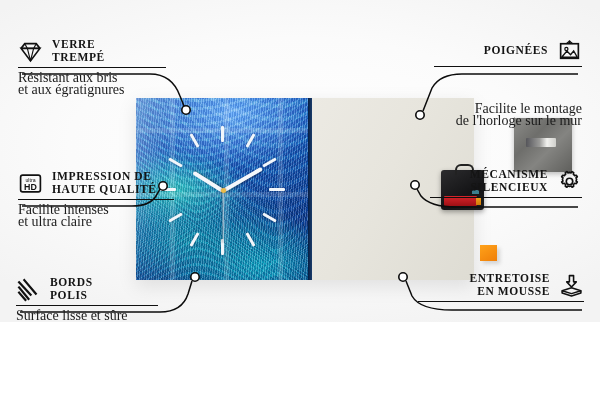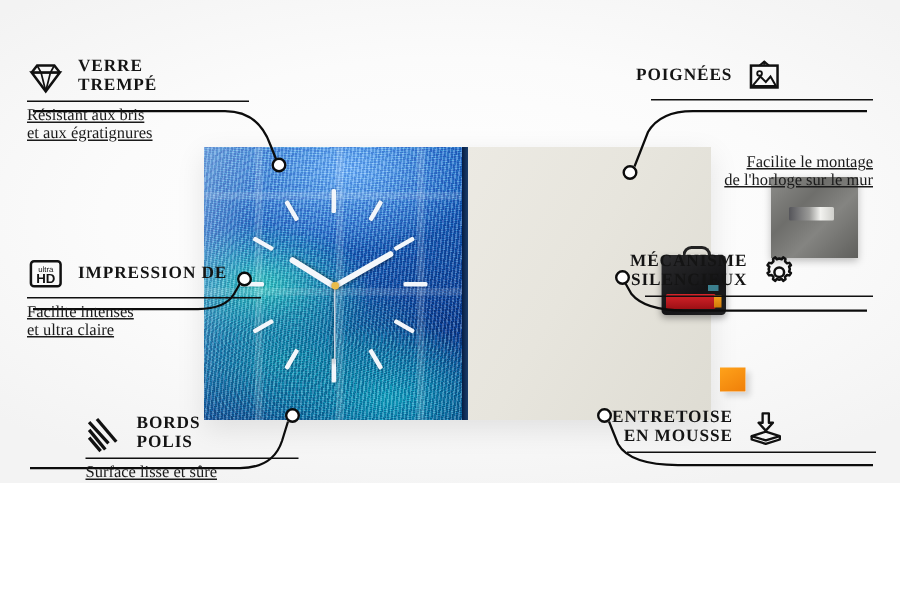--- a/index.html
+++ b/index.html
@@ -101,34 +101,34 @@
   }
 
   
   .feat{position:absolute;}
   .feat .head{display:flex;align-items:center;gap:9px;}
   .feat .title{
     font-size:11.5px;font-weight:bold;letter-spacing:.6px;color:#141414;
     line-height:13px;text-transform:uppercase;
   }
   .feat .rule{height:1.4px;background:#101010;margin:3px 0 4px 0;}
-  .feat .desc{font-size:11px;color:#1b1b1b;line-height:11.5px;text-decoration:underline;}
+  .feat .desc{font-size:14px;color:#1b1b1b;line-height:11.5px;}
   .ic{width:25px;height:25px;flex:0 0 25px;color:#111;}
   .ic svg{display:block;width:25px;height:25px;}
 
   .left .head{justify-content:flex-start;}
   .left .desc{text-align:left;}
-  .right .head{justify-content:flex-start;}
+  .right .head{justify-content:flex-end;}
   .right .title{text-align:right;}
   .right .desc{text-align:right;margin-top:36px;}
 
   
   #f-verre   {left:18px; top:38px;  width:158px;}
   #f-hd      {left:18px; top:170px; width:166px;}
-  #f-bords   {left:16px; top:276px; width:152px;margin-left:41px;}
+  #f-bords   {left:16px; top:276px; width:152px;}
   #f-poign   {left:424px;top:38px;  width:158px;}
   #f-meca    {left:420px;top:168px; width:162px;}
   #f-entre   {left:408px;top:272px; width:176px;}
 
   #f-verre .rule{width:148px;}
   #f-hd .rule{width:156px;}
   #f-bords .rule{width:142px;}
   #f-poign .rule{width:148px;margin-left:auto;}
   #f-meca .rule{width:152px;margin-left:auto;}
   #f-entre .rule{width:166px;margin-left:auto;}
@@ -225,21 +225,21 @@
 
   <div class="feat left" id="f-hd">
     <div class="head">
       <span class="ic">
         <svg viewBox="0 0 24 24">
           <rect x="2.5" y="4" width="19" height="16" rx="2" fill="none" stroke="currentColor" stroke-width="1.6"></rect>
           <text x="12" y="11" font-family="Liberation Sans, sans-serif" font-size="5" text-anchor="middle" fill="currentColor">ultra</text>
           <text x="12" y="18" font-family="Liberation Sans, sans-serif" font-size="8.5" font-weight="bold" text-anchor="middle" fill="currentColor">HD</text>
         </svg>
       </span>
-      <span class="title"><span>IMPRESSION DE</span><br></span>
+      <span class="title"><span>IMPRESSION DE</span><br><span>HAUTE QUALITÉ</span></span>
     </div>
     <div class="rule"></div>
     <div class="desc"><span>Facilite intenses</span><br><span>et ultra claire</span></div>
   </div>
 
   <div class="feat left" id="f-bords">
     <div class="head">
       <span class="ic">
         <svg viewBox="0 0 24 24">
           <g stroke="currentColor" stroke-width="2.1" stroke-linecap="square">

